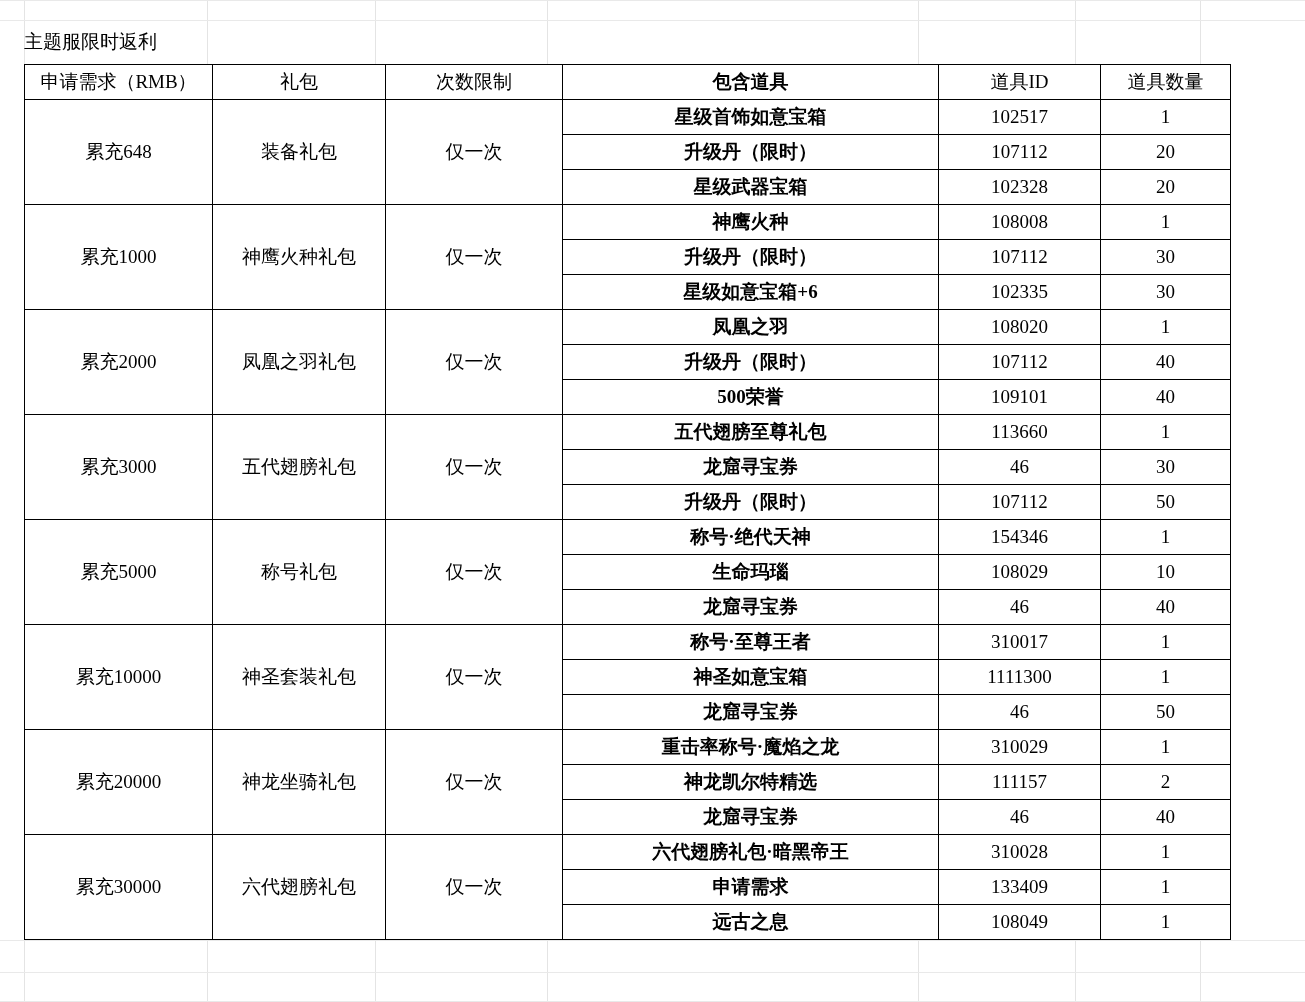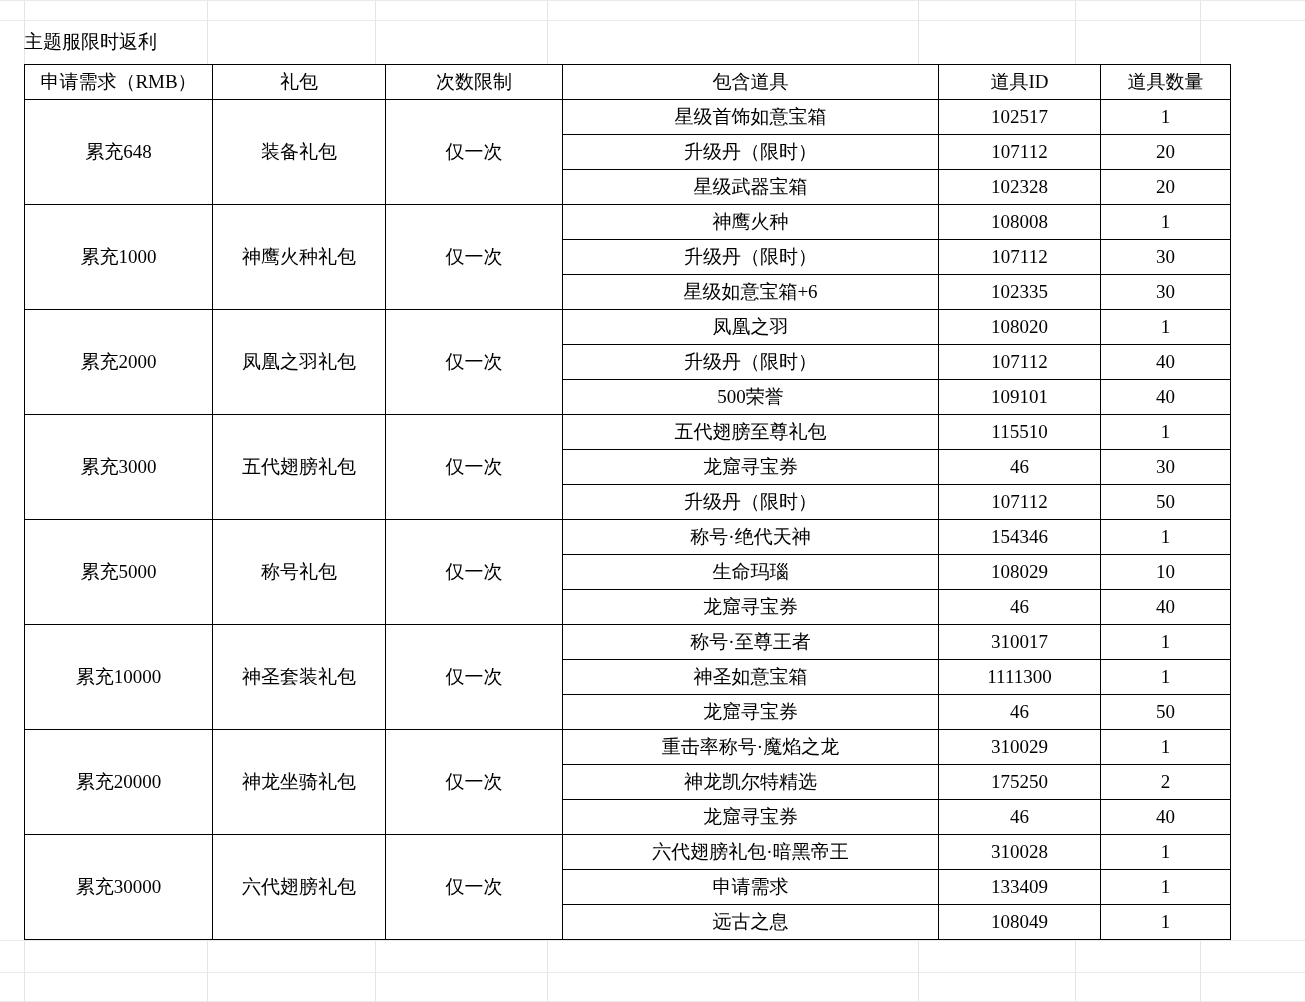--- a/index.html
+++ b/index.html
@@ -64,21 +64,21 @@
     font-size: 19px;
     line-height: 22px;
     height: 34px;
     padding: 0 2px;
     white-space: nowrap;
     background: #ffffff;
   }
   td.c-req   { width: 183px; }
   td.c-gift  { width: 168px; }
   td.c-limit { width: 172px; }
-  td.c-items { width: 371px; }
+  td.c-items { width: 371px; font-weight: bold; }
   td.c-id    { width: 157px; }
   td.c-qty   { width: 125px; }
   td.hl { background: #ffff00; }
   td.hdr { font-size: 19px; }
 </style>
 </head>
 <body>
 
 <div id="sheet">
 
@@ -161,21 +161,21 @@
         <tr>
           <td class="c-items">500荣誉</td>
           <td class="c-id">109101</td>
           <td class="c-qty">40</td>
         </tr>
         <tr>
           <td class="c-req" rowspan="3">累充3000</td>
           <td class="c-gift" rowspan="3">五代翅膀礼包</td>
           <td class="c-limit" rowspan="3">仅一次</td>
           <td class="c-items">五代翅膀至尊礼包</td>
-          <td class="c-id">115510</td>
+          <td class="c-id">113660</td>
           <td class="c-qty">1</td>
         </tr>
         <tr>
           <td class="c-items">龙窟寻宝券</td>
           <td class="c-id">46</td>
           <td class="c-qty">30</td>
         </tr>
         <tr>
           <td class="c-items">升级丹（限时）</td>
           <td class="c-id">107112</td>
@@ -220,21 +220,21 @@
         <tr>
           <td class="c-req" rowspan="3">累充20000</td>
           <td class="c-gift hl" rowspan="3">神龙坐骑礼包</td>
           <td class="c-limit" rowspan="3">仅一次</td>
           <td class="c-items hl">重击率称号·魔焰之龙</td>
           <td class="c-id hl">310029</td>
           <td class="c-qty hl">1</td>
         </tr>
         <tr>
           <td class="c-items hl">神龙凯尔特精选</td>
-          <td class="c-id hl">175250</td>
+          <td class="c-id hl">111157</td>
           <td class="c-qty hl">2</td>
         </tr>
         <tr>
           <td class="c-items hl">龙窟寻宝券</td>
           <td class="c-id hl">46</td>
           <td class="c-qty hl">40</td>
         </tr>
         <tr>
           <td class="c-req" rowspan="3">累充30000</td>
           <td class="c-gift hl" rowspan="3">六代翅膀礼包</td>

